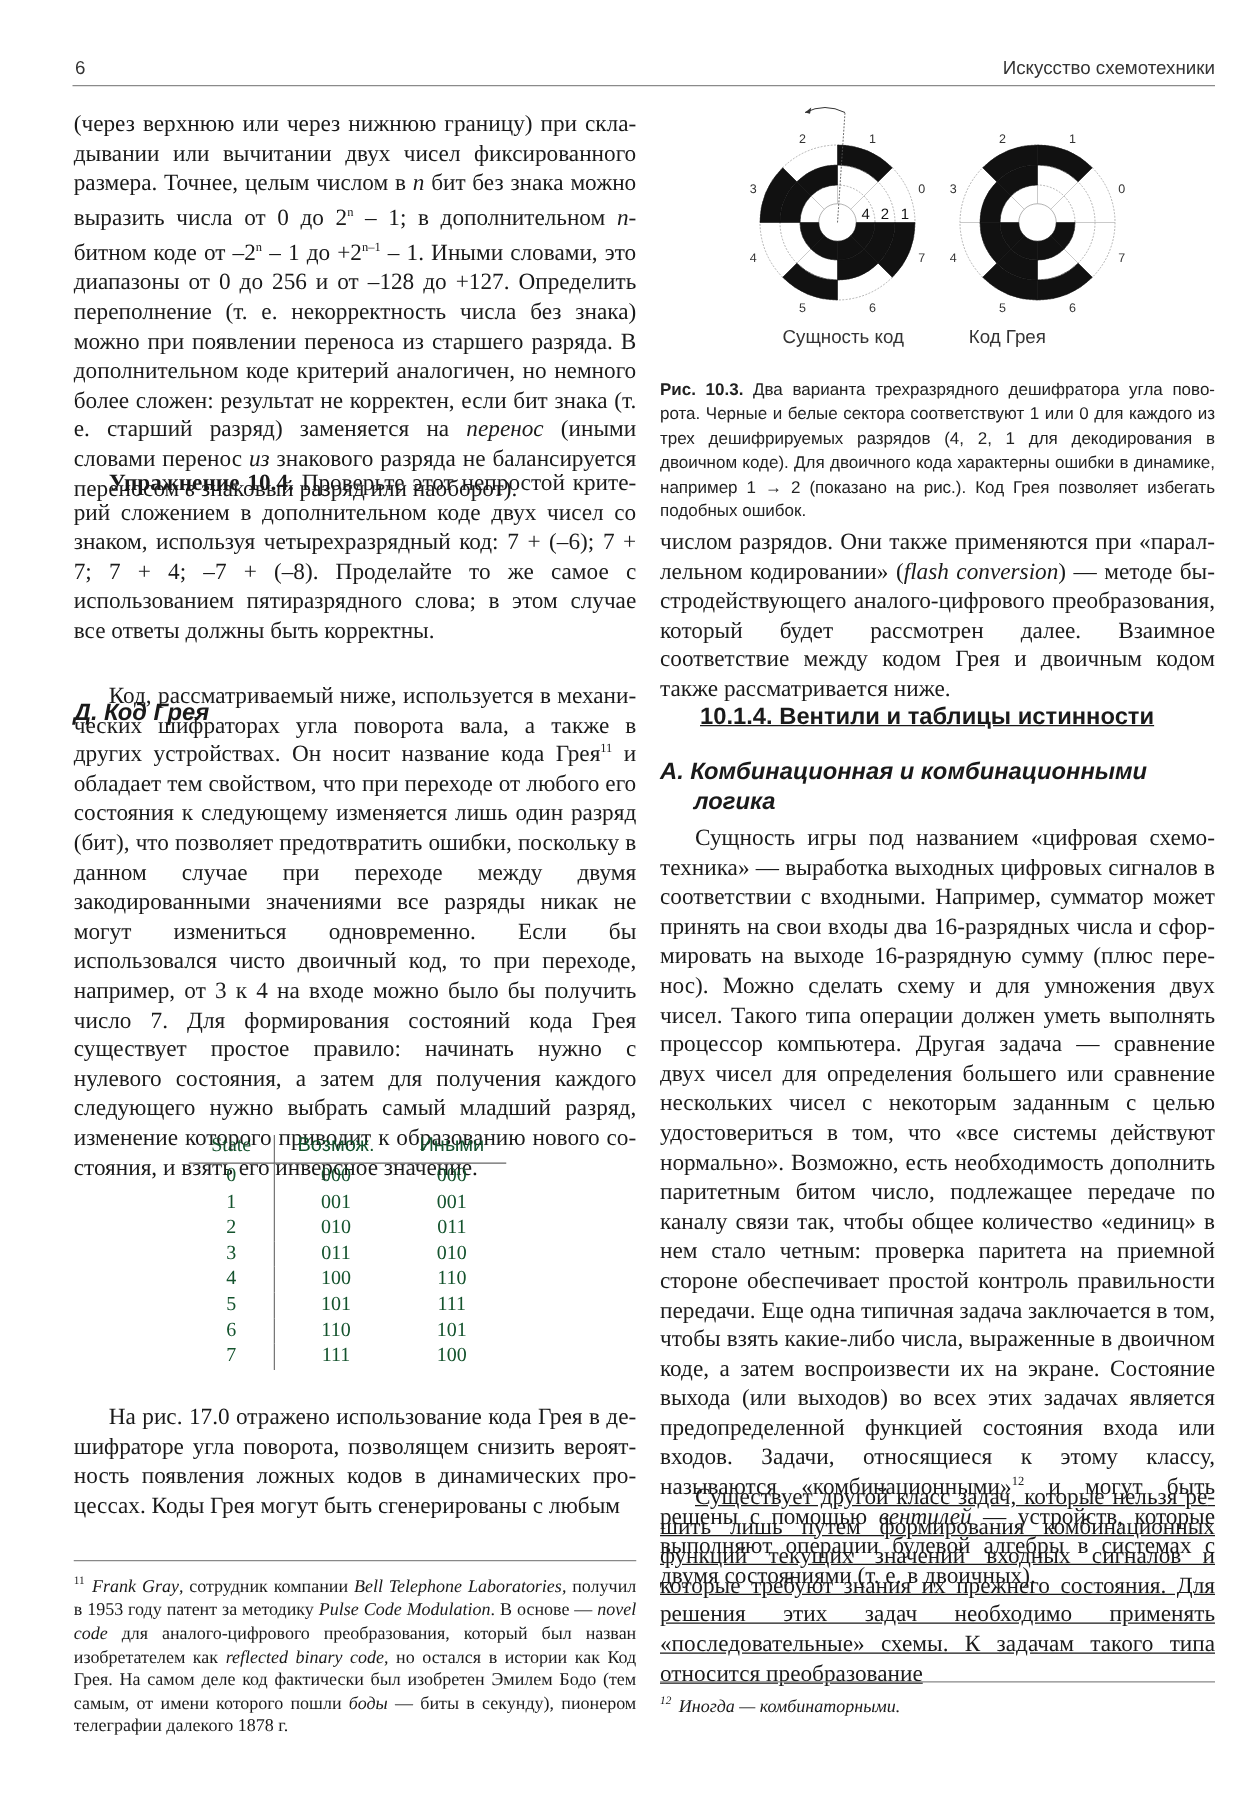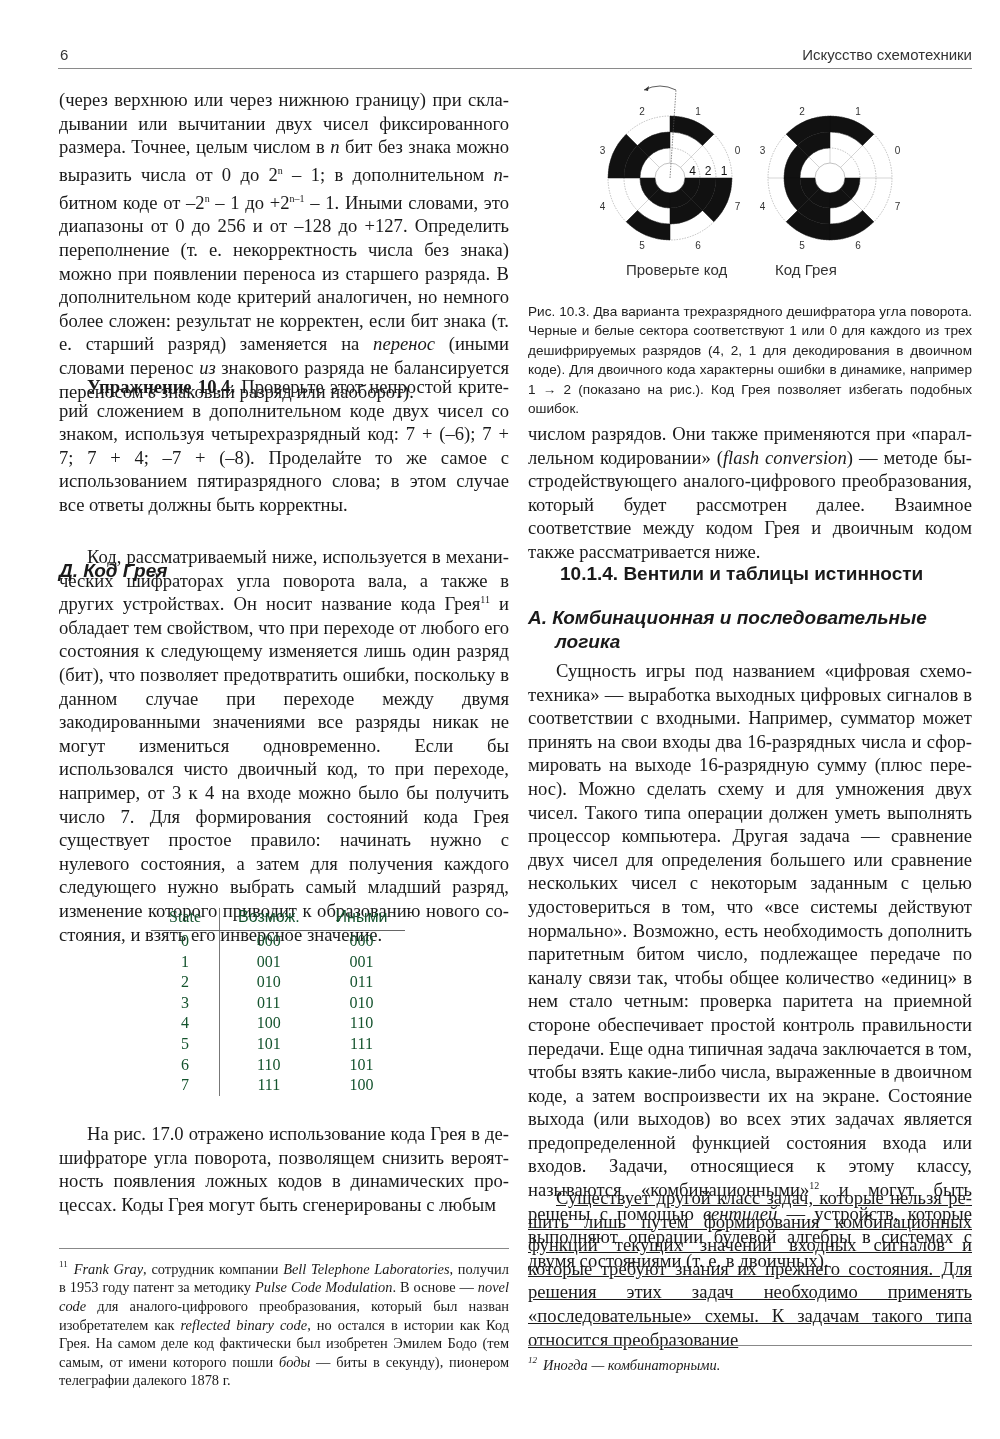--- a/index.html
+++ b/index.html
@@ -30,21 +30,21 @@
   table.gray th.code { font-family: "Liberation Sans", sans-serif; }
   table.gray td { text-align: center; padding: 0 18px; line-height: 20.6px; font-family: "Liberation Serif", serif; }
   table.gray .divider { border-right: 1px solid #777; }
 
   .fn-rule { position: absolute; height: 0; border-top: 1px solid #888; }
   .footnote { font-size: 14.4px; line-height: 18.6px; text-align: justify; }
   .footnote .num { font-size: 9px; vertical-align: super; position: relative; top: -1px; margin-right: 6px; }
   sup.fnref { font-size: 10px; vertical-align: super; line-height: 0; }
 
   .caption { font-family: "Liberation Sans", "DejaVu Sans", sans-serif; font-size: 13.6px; line-height: 19.4px; color: #222; text-align: justify; }
-  .caption b { font-weight: normal; margin-top: 15px; }
+  .caption b { font-weight: bold; margin-top: 15px; }
 
   .figure { position: absolute; left: 590px; top: 78px; width: 330px; height: 210px; }
   .disk-label { font-family: "Liberation Sans", "DejaVu Sans", sans-serif; font-size: 15px; color: #333; position: absolute; }
 </style>
 </head>
 <body>
 
 <div class="running-head sans">
   <span class="pg">6</span>
   <span class="title">Искусство схемотехники</span>
@@ -187,32 +187,32 @@
       <path d="M101.21320343559643,121.21320343559643 A30,30 0 0 0 110,100.00000000000001 L95,100 A15,15 0 0 1 90.60660171779821,110.60660171779821 Z" fill="#111" stroke="#111" stroke-width="0.4"></path>
       <text x="147.44320587332393" y="76.06410943734845" text-anchor="middle" font-size="10" fill="#333" font-family="Liberation Sans, sans-serif">0</text>
       <text x="107.93589056265157" y="36.55679412667607" text-anchor="middle" font-size="10" fill="#333" font-family="Liberation Sans, sans-serif">1</text>
       <text x="52.06410943734845" y="36.55679412667607" text-anchor="middle" font-size="10" fill="#333" font-family="Liberation Sans, sans-serif">2</text>
       <text x="12.556794126676067" y="76.06410943734843" text-anchor="middle" font-size="10" fill="#333" font-family="Liberation Sans, sans-serif">3</text>
       <text x="12.556794126676053" y="131.9358905626515" text-anchor="middle" font-size="10" fill="#333" font-family="Liberation Sans, sans-serif">4</text>
       <text x="52.06410943734846" y="171.44320587332393" text-anchor="middle" font-size="10" fill="#333" font-family="Liberation Sans, sans-serif">5</text>
       <text x="107.93589056265157" y="171.4432058733239" text-anchor="middle" font-size="10" fill="#333" font-family="Liberation Sans, sans-serif">6</text>
       <text x="147.44320587332393" y="131.93589056265154" text-anchor="middle" font-size="10" fill="#333" font-family="Liberation Sans, sans-serif">7</text>
     </svg>
-  <span class="disk-label" style="left:36px; top:183px;">Проверьте код</span>
+  <span class="disk-label" style="left:36px; top:183px;">Сущность код</span>
   <span class="disk-label" style="left:185px; top:183px;text-align:right;">Код Грея</span>
 </div>
 
 <p class="caption" style="position:absolute; left:528px; top:302px; width:444px; margin:0;"><b>Рис. 10.3.</b><span> Два варианта трехразрядного дешифратора угла пово­рота. Черные и белые сектора соответствуют 1 или 0 для каждого из трех дешифрируемых разрядов (4, 2, 1 для декодирования в двоичном коде). Для двоичного кода  характерны ошибки в дина­мике, например 1 → 2 (показано на рис.). Код Грея позволяет из­бегать подобных ошибок.</span></p>
 
 <div class="col col-right serif">
   <p class="body" style="position:absolute; top:422px; width:444px;"><span>числом разрядов. Они также применяются при «парал­лельном кодировании» (</span><i>flash conversion</i><span>) — методе бы­стродействующего аналого-цифрового преобразования, который будет рассмотрен далее. Взаимное соответствие между кодом Грея и двоичным кодом также рассматри­вается ниже.</span></p>
 
-  <h2 class="section" style="position:absolute; top:562px; left:32px;">10.1.4. Вентили и таблицы истинности</h2>
-
-  <h3 class="subhead" style="position:absolute; top:606px; left:0;"><span>А. Комбинационная и последовательные</span><br><span style="padding-left:27px">логика</span></h3>
+  <h2 class="section" style="position:absolute; top:562px; left:32px;text-decoration:underline;">10.1.4. Вентили и таблицы истинности</h2>
+
+  <h3 class="subhead" style="position:absolute; top:606px; left:0;"><span>А. Комбинационная и комбинационными</span><br><span style="padding-left:27px">логика</span></h3>
 
   <p class="body indent" style="position:absolute; top:659px; width:444px;"><span>Сущность игры под названием «цифровая схемо­техника» — выработка выходных цифровых сигналов в соответствии с входными. Например, сумматор может принять на свои входы два 16-разрядных числа и сфор­мировать на выходе 16-разрядную сумму (плюс пере­нос). Можно сделать схему и для умножения двух чисел. Такого типа операции должен уметь выполнять процес­сор компьютера. Другая задача — сравнение двух чисел для определения большего или сравнение нескольких чисел с некоторым заданным с целью удостовериться в том, что «все системы действуют нормально». Возмож­но, есть необходимость дополнить паритетным битом число, подлежащее передаче по каналу связи так, чтобы общее количество «единиц» в нем стало четным: провер­ка паритета на приемной стороне обеспечивает простой контроль правильности передачи. Еще одна типичная задача заключается в том, чтобы взять какие-либо чис­ла, выраженные в двоичном коде, а затем воспроизвести их на экране. Состояние выхода (или выходов) во всех этих задачах является предопределенной функцией со­стояния входа или входов. Задачи, относящиеся к этому классу, называются «комбинационными»</span><sup class="fnref">12</sup><span> и могут быть решены с помощью </span><i>вентилей</i><span> — устройств, которые вы­полняют операции булевой алгебры в системах с двумя состояниями (т. е. в двоичных).</span></p>
 
   <p class="body indent" style="position:absolute; top:1186px; width:444px;text-decoration:underline;">Существует другой класс задач, которые нельзя ре­шить лишь путем формирования комбинационных функций текущих значений входных сигналов и которые требуют знания их прежнего состояния. Для решения этих задач необходимо применять «последовательные» схемы. К задачам такого типа относится преобразование</p>
 
   <div class="fn-rule" style="top:1345px; left:0; width:444px;"></div>
 
   <p class="footnote" style="position:absolute; top:1352px; width:444px; margin:0;font-style:italic;"><span class="num">12</span><span>Иногда — комбинаторными.</span></p>
 </div>
 

